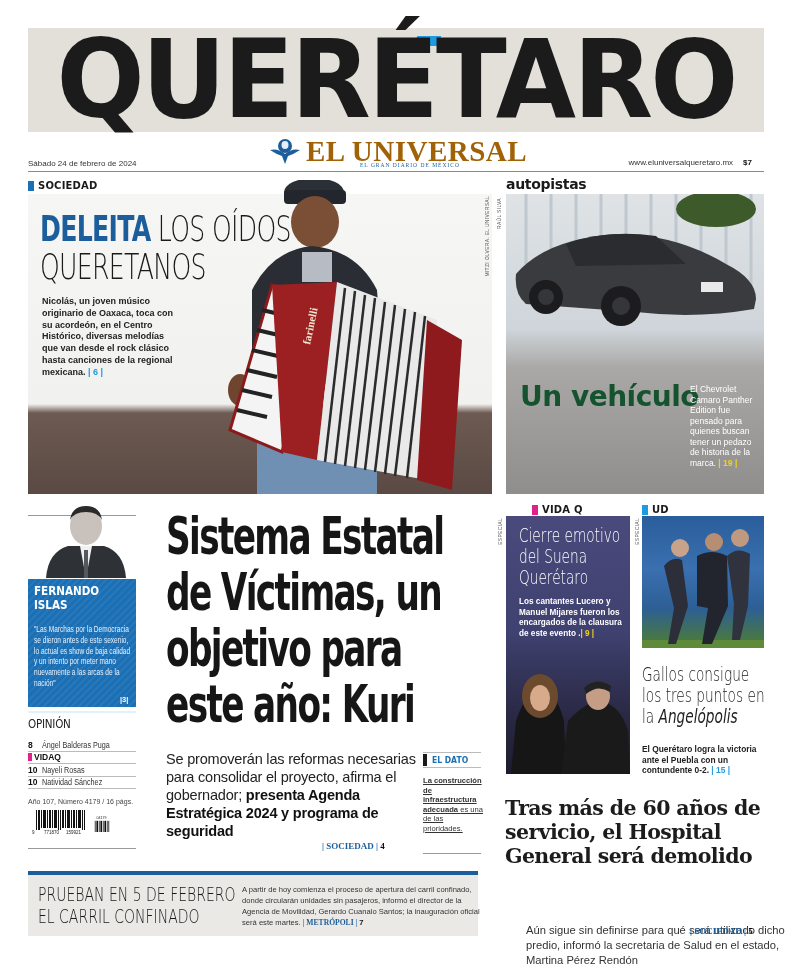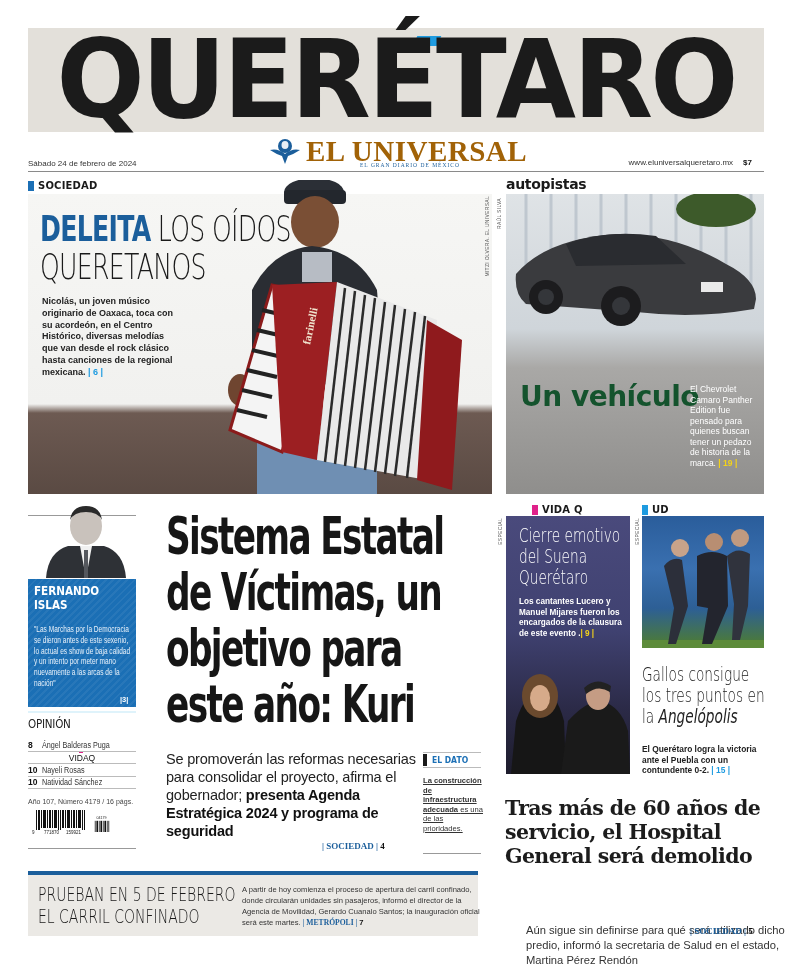--- a/index.html
+++ b/index.html
@@ -57,21 +57,21 @@
   .col-quote { left: 34px; top: 625px; width: 125px; font-size: 8.2px; line-height: 10.8px; color: #e8f1fa; transform: scaleX(0.8); transform-origin: left top; }
   .col-ref { left: 120px; top: 695px; font-size: 7.5px; color: #fff; font-weight: bold; }
 
   
   .idx-top { left: 28px; top: 711px; width: 108px; height: 2px; background: #dff3fb; }
   .idx-title { left: 28px; top: 716px; font-family: "DejaVu Sans", sans-serif; font-size: 13px; color: #222; transform: scaleX(0.8); transform-origin: left top; letter-spacing: -0.3px; }
   .idx-list { left: 28px; top: 739px; width: 108px; }
   .idx-row { display: flex; align-items: center; height: 12.5px; border-bottom: 1px solid #bbb; font-size: 8.5px; color: #333; }
   .idx-row .num { width: 14px; font-weight: bold; color: #111; }
   .idx-row .nm { transform: scaleX(0.85); transform-origin: left center; white-space: nowrap; }
-  .idx-row.sec { font-weight: normal; color: #111; flex-direction: column; }
+  .idx-row.sec { font-weight: bold; color: #111; }
   .idx-row.sec .sq { width: 4px; height: 8px; background: #e0218a; margin-right: 2px; }
   .issue { left: 28px; top: 798px; font-size: 7px; color: #444; }
   .barcode { left: 32px; top: 810px; width: 58px; height: 24px; }
   .barcode2 { left: 92px; top: 816px; width: 20px; height: 16px; }
   .idx-bottom { left: 28px; top: 848px; width: 108px; height: 1px; background: #999; }
 
   
   .main-title { left: 166px; top: 508px; font-family: "DejaVu Sans", sans-serif; font-weight: bold; font-size: 52px; line-height: 56px; color: #161616; letter-spacing: -2.5px; transform: scaleX(0.66); transform-origin: left top; white-space: nowrap; }
   .main-dek { left: 166px; top: 750px; width: 250px; font-size: 14.5px; line-height: 18px; color: #222; letter-spacing: -0.2px; }
   .main-dek b { color: #111; }

